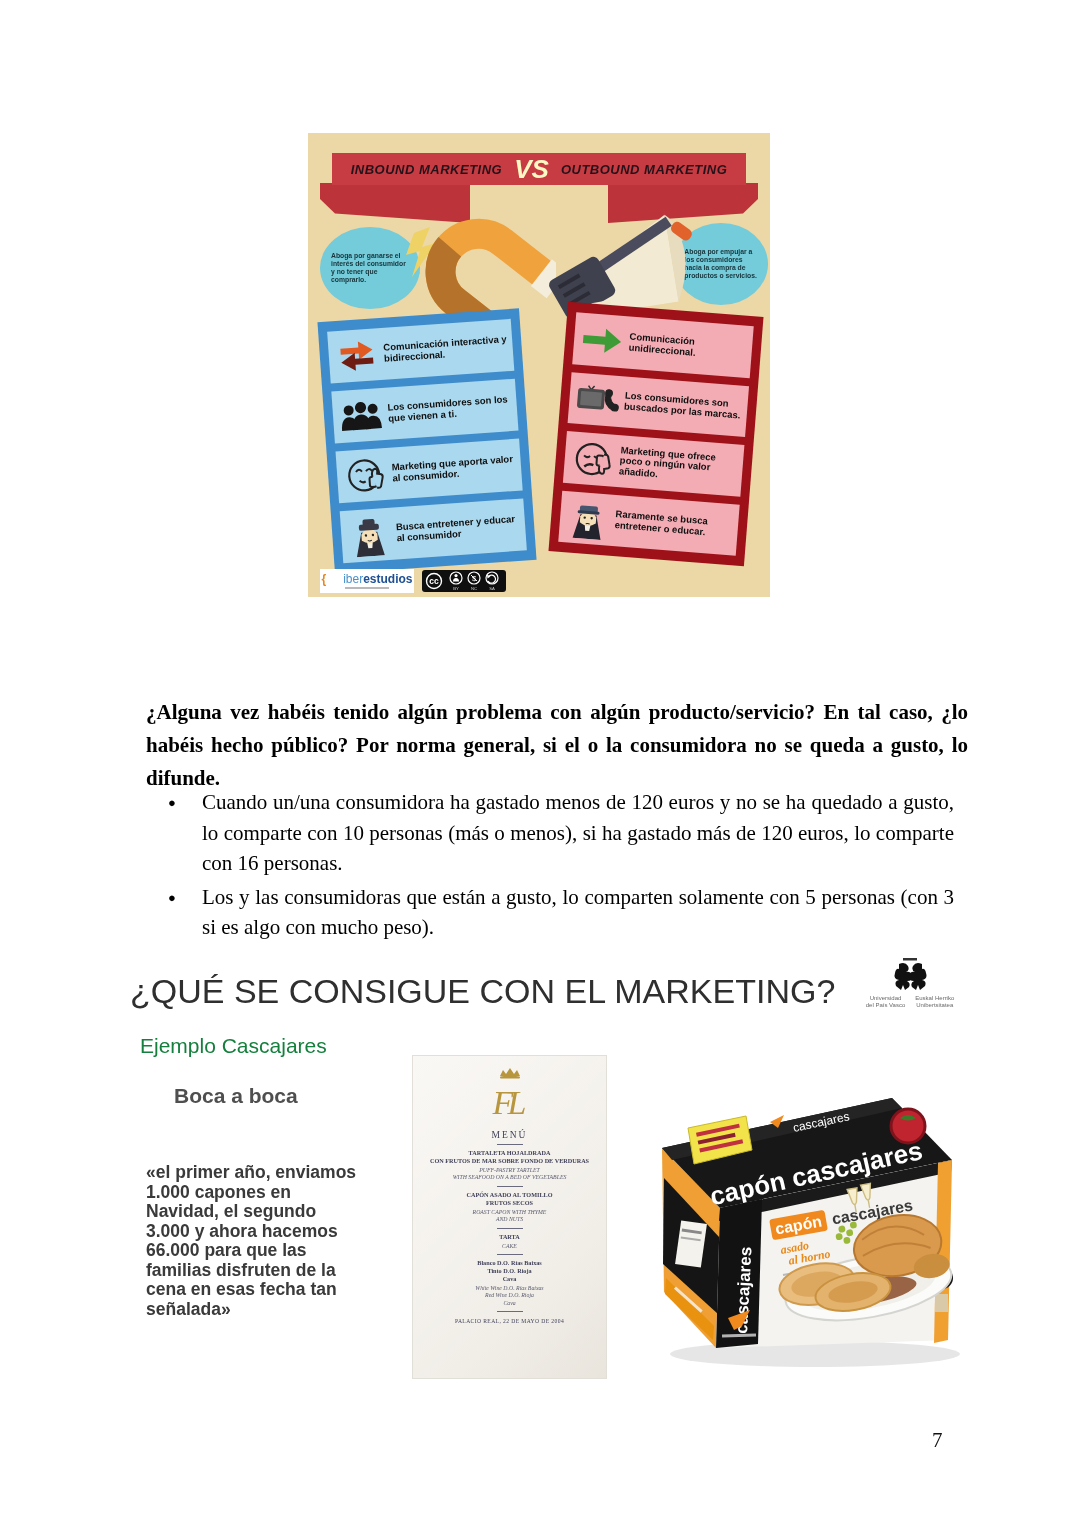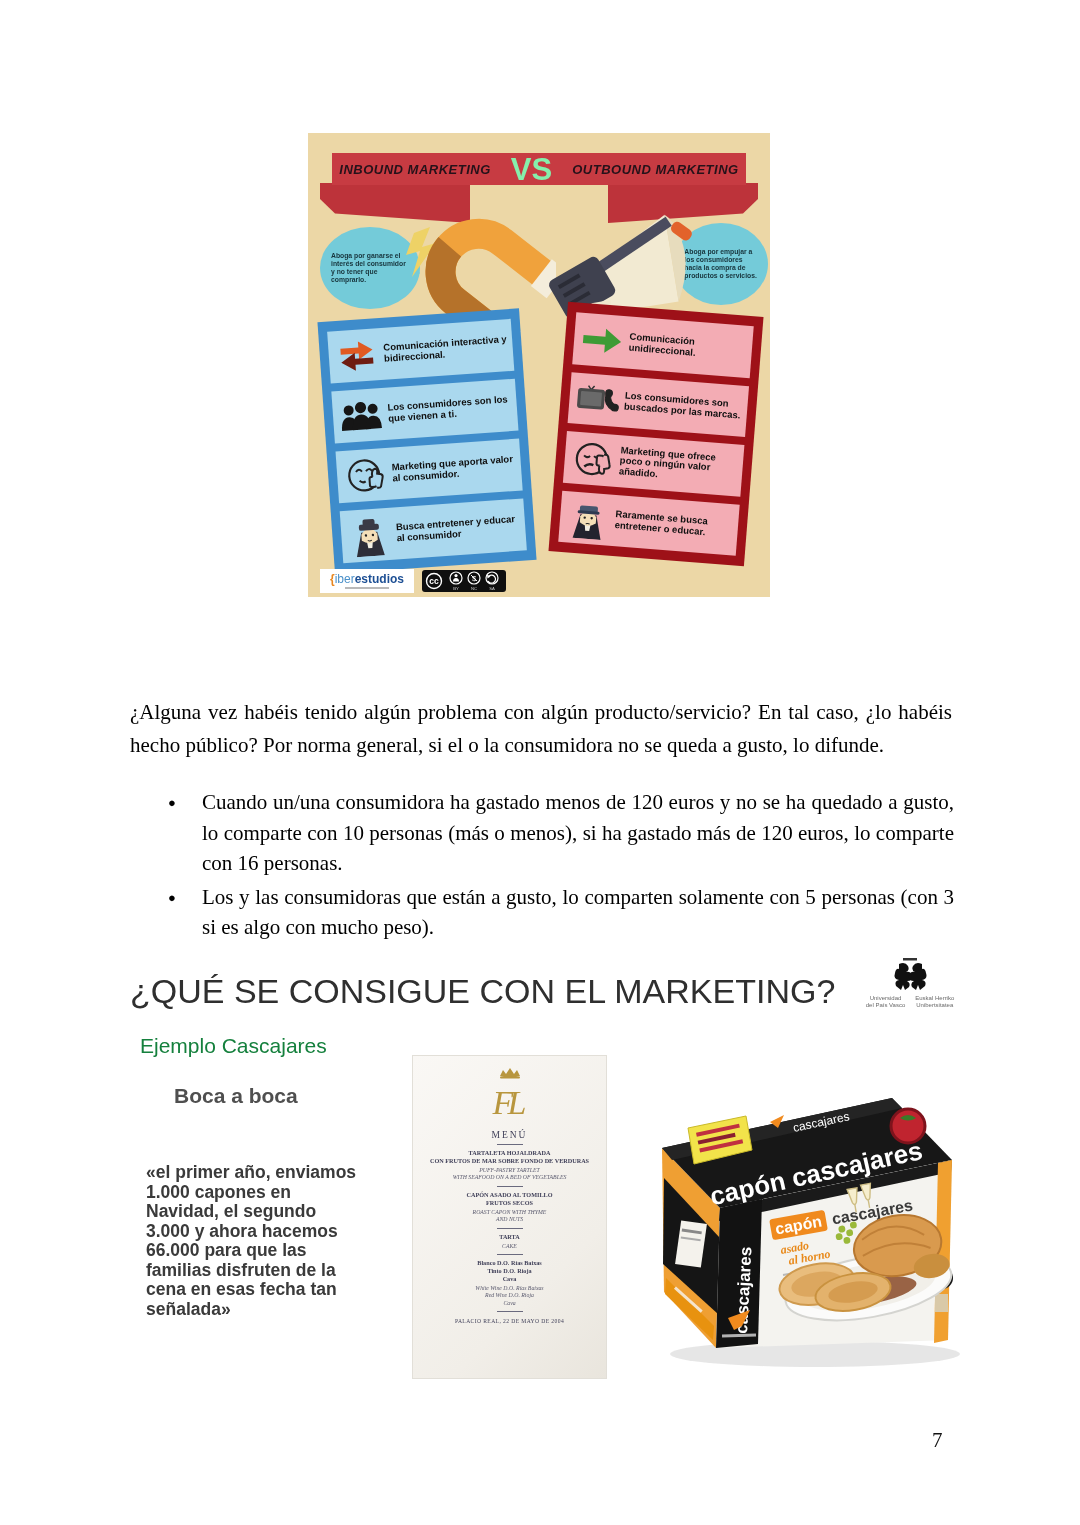--- a/index.html
+++ b/index.html
@@ -2,25 +2,25 @@
 <html><head>
 <meta charset="utf-8">
 <style>
   html,body{margin:0;padding:0;background:#ffffff;}
   .page{position:relative;width:1080px;height:1525px;background:#fff;overflow:hidden;
         font-family:"Liberation Serif",serif;}
 
   
   .info{position:absolute;left:308px;top:133px;width:462px;height:464px;background:#ecd7a6;}
   .ribbon-band{position:absolute;left:24px;top:20px;width:414px;height:32px;background:#c73b42;
-    display:flex;align-items:center;justify-content:center;gap:20px;}
+    display:flex;align-items:center;justify-content:center;gap:12px;}
   .rib-title{font-family:"Liberation Sans",sans-serif;font-weight:bold;font-style:italic;
     font-size:13px;color:#26121a;letter-spacing:.5px;white-space:nowrap;}
-  .rib-vs{font-family:"Liberation Sans",sans-serif;font-weight:900;font-size:31px;color:#86efac;
-    line-height:1;}
+  .rib-vs{font-family:"Liberation Sans",sans-serif;font-weight:900;font-size:26px;color:#fef9c3;
+    font-style:italic;line-height:1;}
   .tail{position:absolute;top:50px;width:150px;height:40px;background:#bd333a;}
   .tail.l{left:12px;clip-path:polygon(0 0,100% 0,100% 100%,10% 76%,0 40%);}
   .tail.r{right:12px;clip-path:polygon(0 0,100% 0,100% 40%,90% 76%,0 100%);}
 
   .bubble{position:absolute;background:#74cbd9;border-radius:50%;
     display:flex;align-items:center;justify-content:center;text-align:left;}
   .bubble span{font-family:"Liberation Sans",sans-serif;font-weight:bold;font-size:6.8px;
     line-height:8.2px;color:#17343c;width:78%;}
   .bub-l{left:12px;top:94px;width:100px;height:82px;}
   .bub-l::after{content:"";position:absolute;right:-8px;top:38px;border:8px solid transparent;
@@ -39,29 +39,29 @@
   .card-blue .row{background:#aad8ee;}
   .card-red .row{background:#f3acb4;}
   .row .ic{width:46px;flex:0 0 46px;display:flex;align-items:center;justify-content:center;}
   .row .tx{font-family:"Liberation Sans",sans-serif;font-weight:bold;font-size:9.5px;
     line-height:10.8px;color:#101010;}
 
   .credit{position:absolute;left:12px;top:436px;width:94px;height:24px;background:#fff;
     display:flex;flex-direction:column;align-items:center;justify-content:center;line-height:1;}
   .credit .line1{font-family:"Liberation Sans",sans-serif;font-size:12px;white-space:nowrap;}
   .credit .brace{color:#e8861e;font-weight:bold;}
-  .credit .lt{color:#4a90c9;}
+  .credit .lt{color:#4a90c9;padding-left:17px;}
   .credit .bd{color:#1d4f94;font-weight:bold;margin-top:48px;}
   .credit .tag{width:44px;height:2px;background:#b9b9b9;margin-top:2px;}
   .ccbadge{position:absolute;left:114px;top:437px;}
 
   
   .h-imp{position:absolute;left:130px;top:664px;font-size:22px;font-weight:bold;color:#000;}
-  .para{position:absolute;left:130px;top:696px;width:822px;font-size:21px;line-height:33px;
-    text-align:justify;color:#000;}
+  .para{position:absolute;left:146px;top:696px;width:822px;font-size:21px;line-height:33px;
+    text-align:justify;color:#000;font-weight:bold;}
   .bullets{position:absolute;left:168px;top:787px;width:786px;margin:0;padding:0;list-style:none;}
   .bullets li{position:relative;padding-left:34px;font-size:21px;line-height:30.5px;
     text-align:justify;color:#000;margin-bottom:3px;}
   .bullets li::before{content:"\25CF";position:absolute;left:0;top:1px;font-size:13px;}
 
   
   .slide-title{position:absolute;left:130px;top:972px;font-family:"Liberation Sans",sans-serif;
     font-size:34px;color:#2f2f2f;white-space:nowrap;}
   .upv{position:absolute;left:850px;top:956px;width:120px;display:flex;flex-direction:column;align-items:center;}
   .upv .glyphwrap{height:36px;display:flex;align-items:flex-end;}

